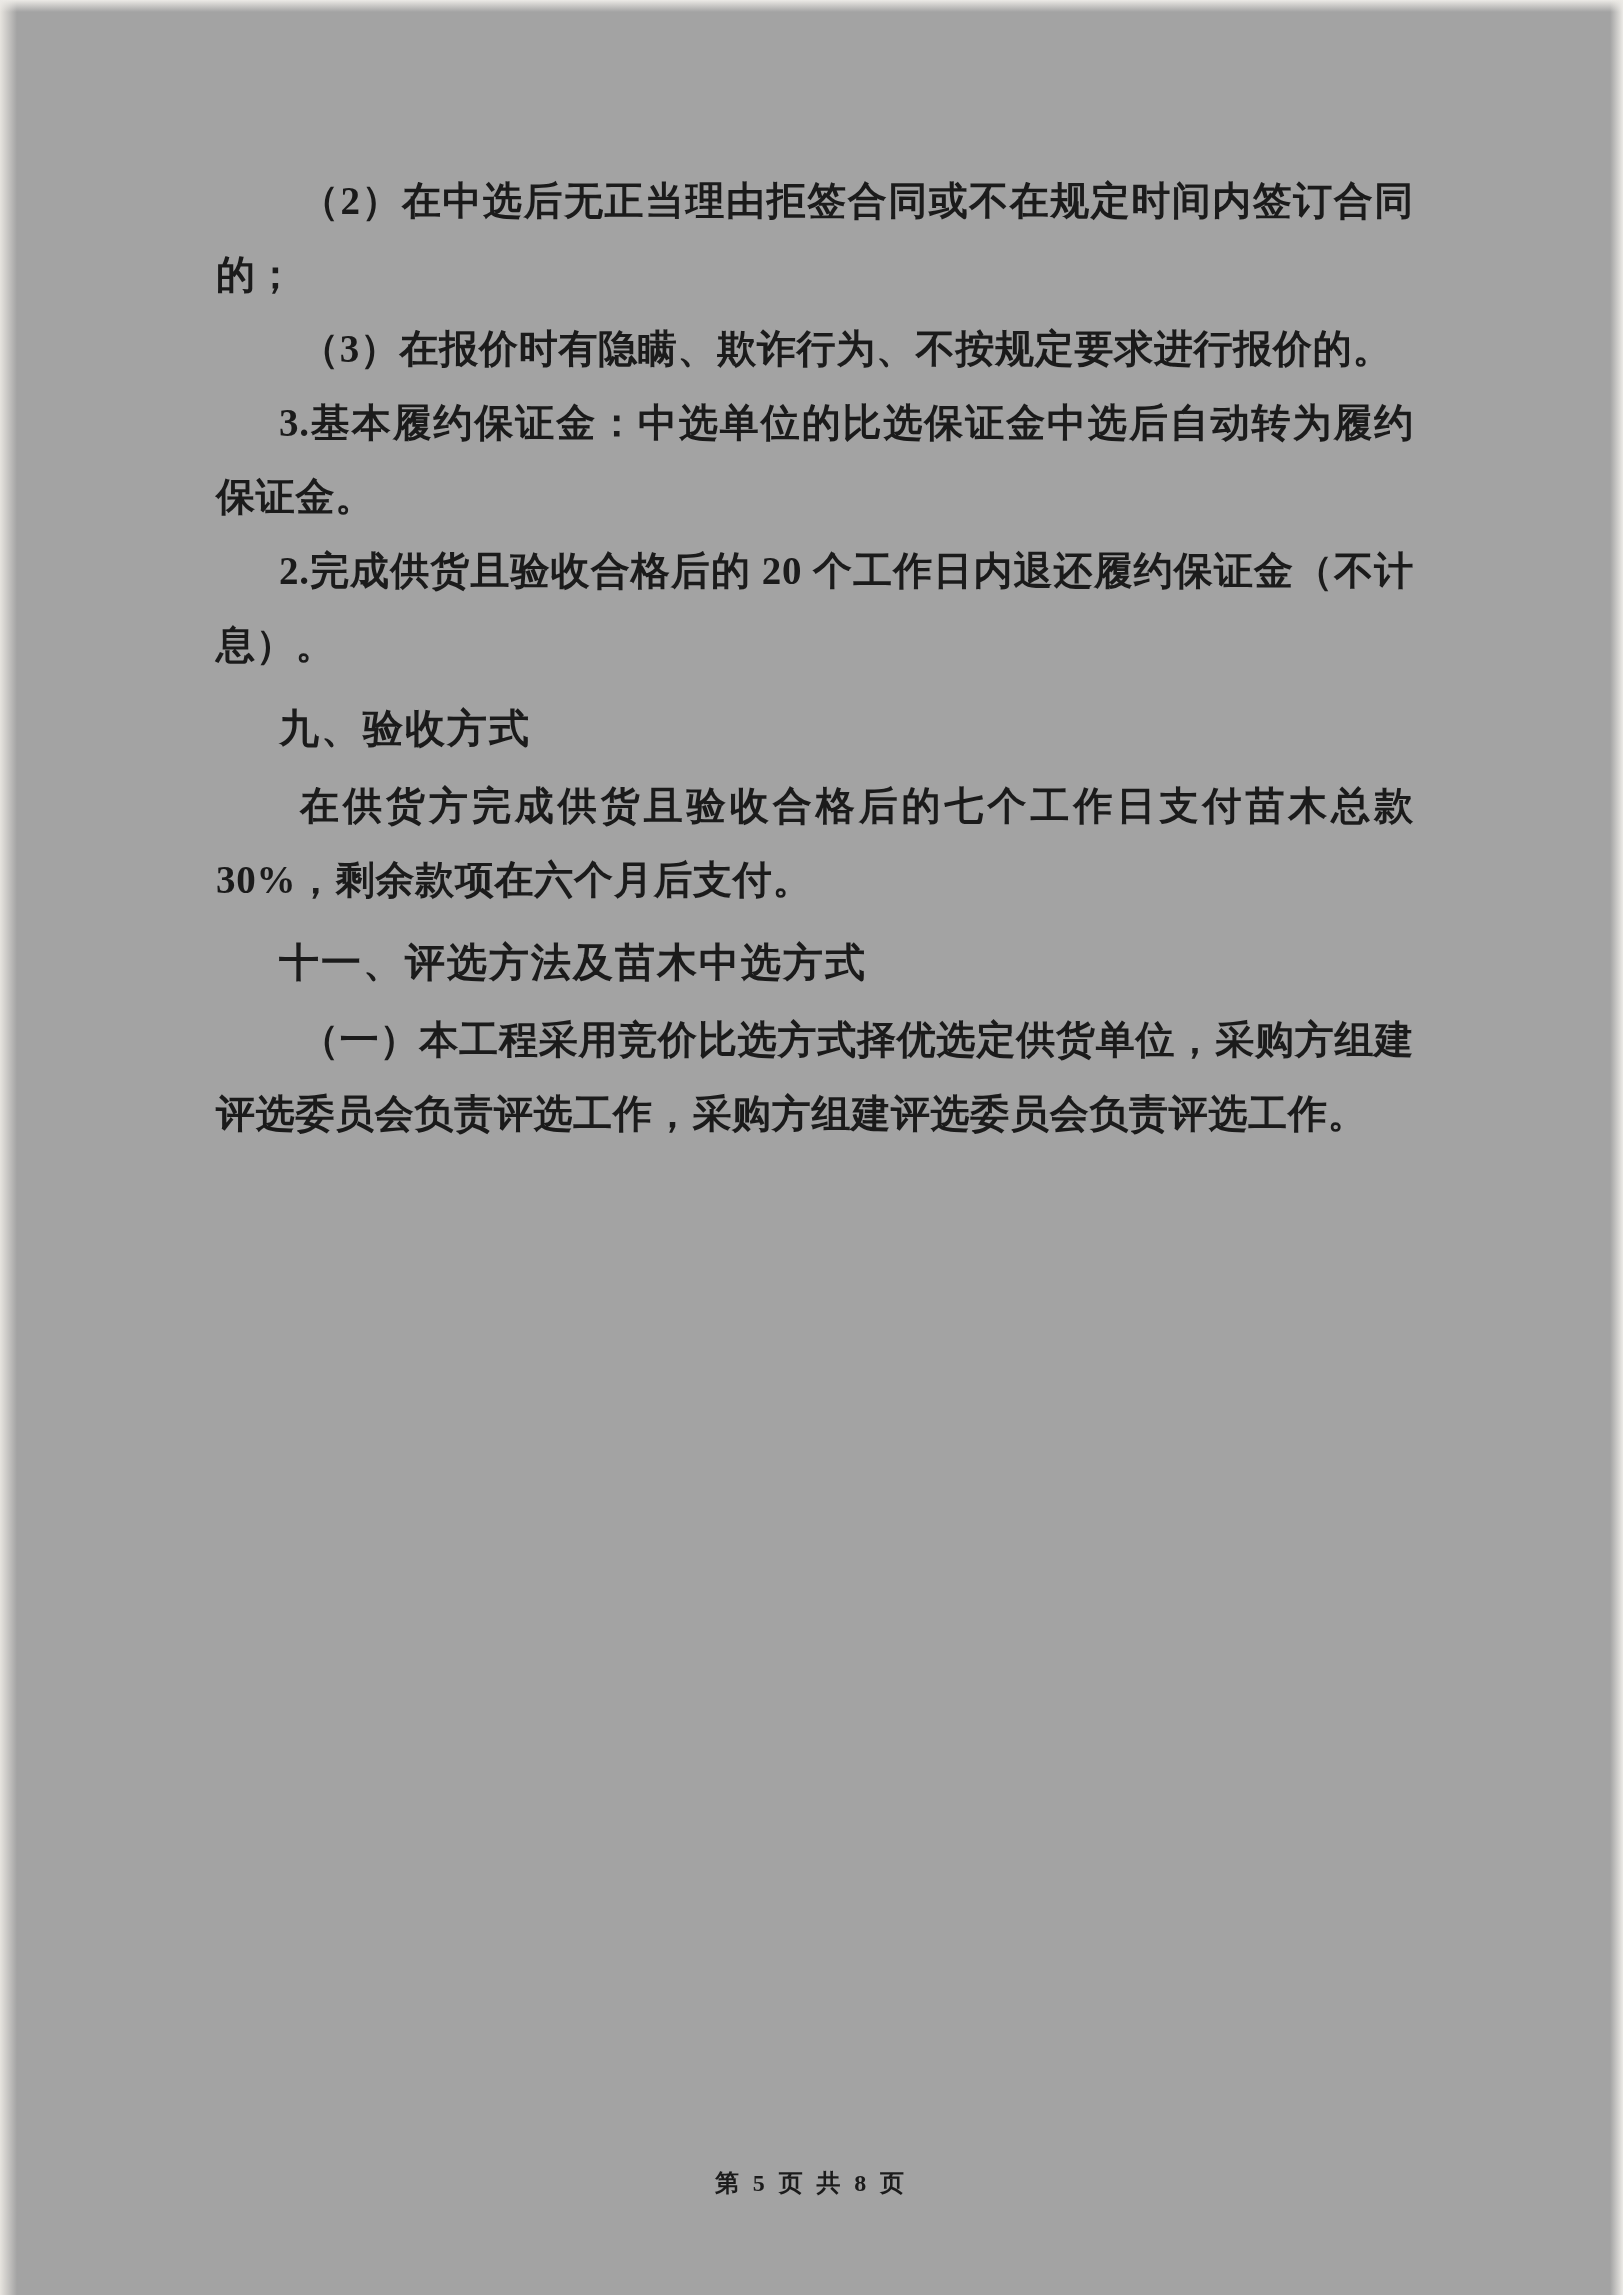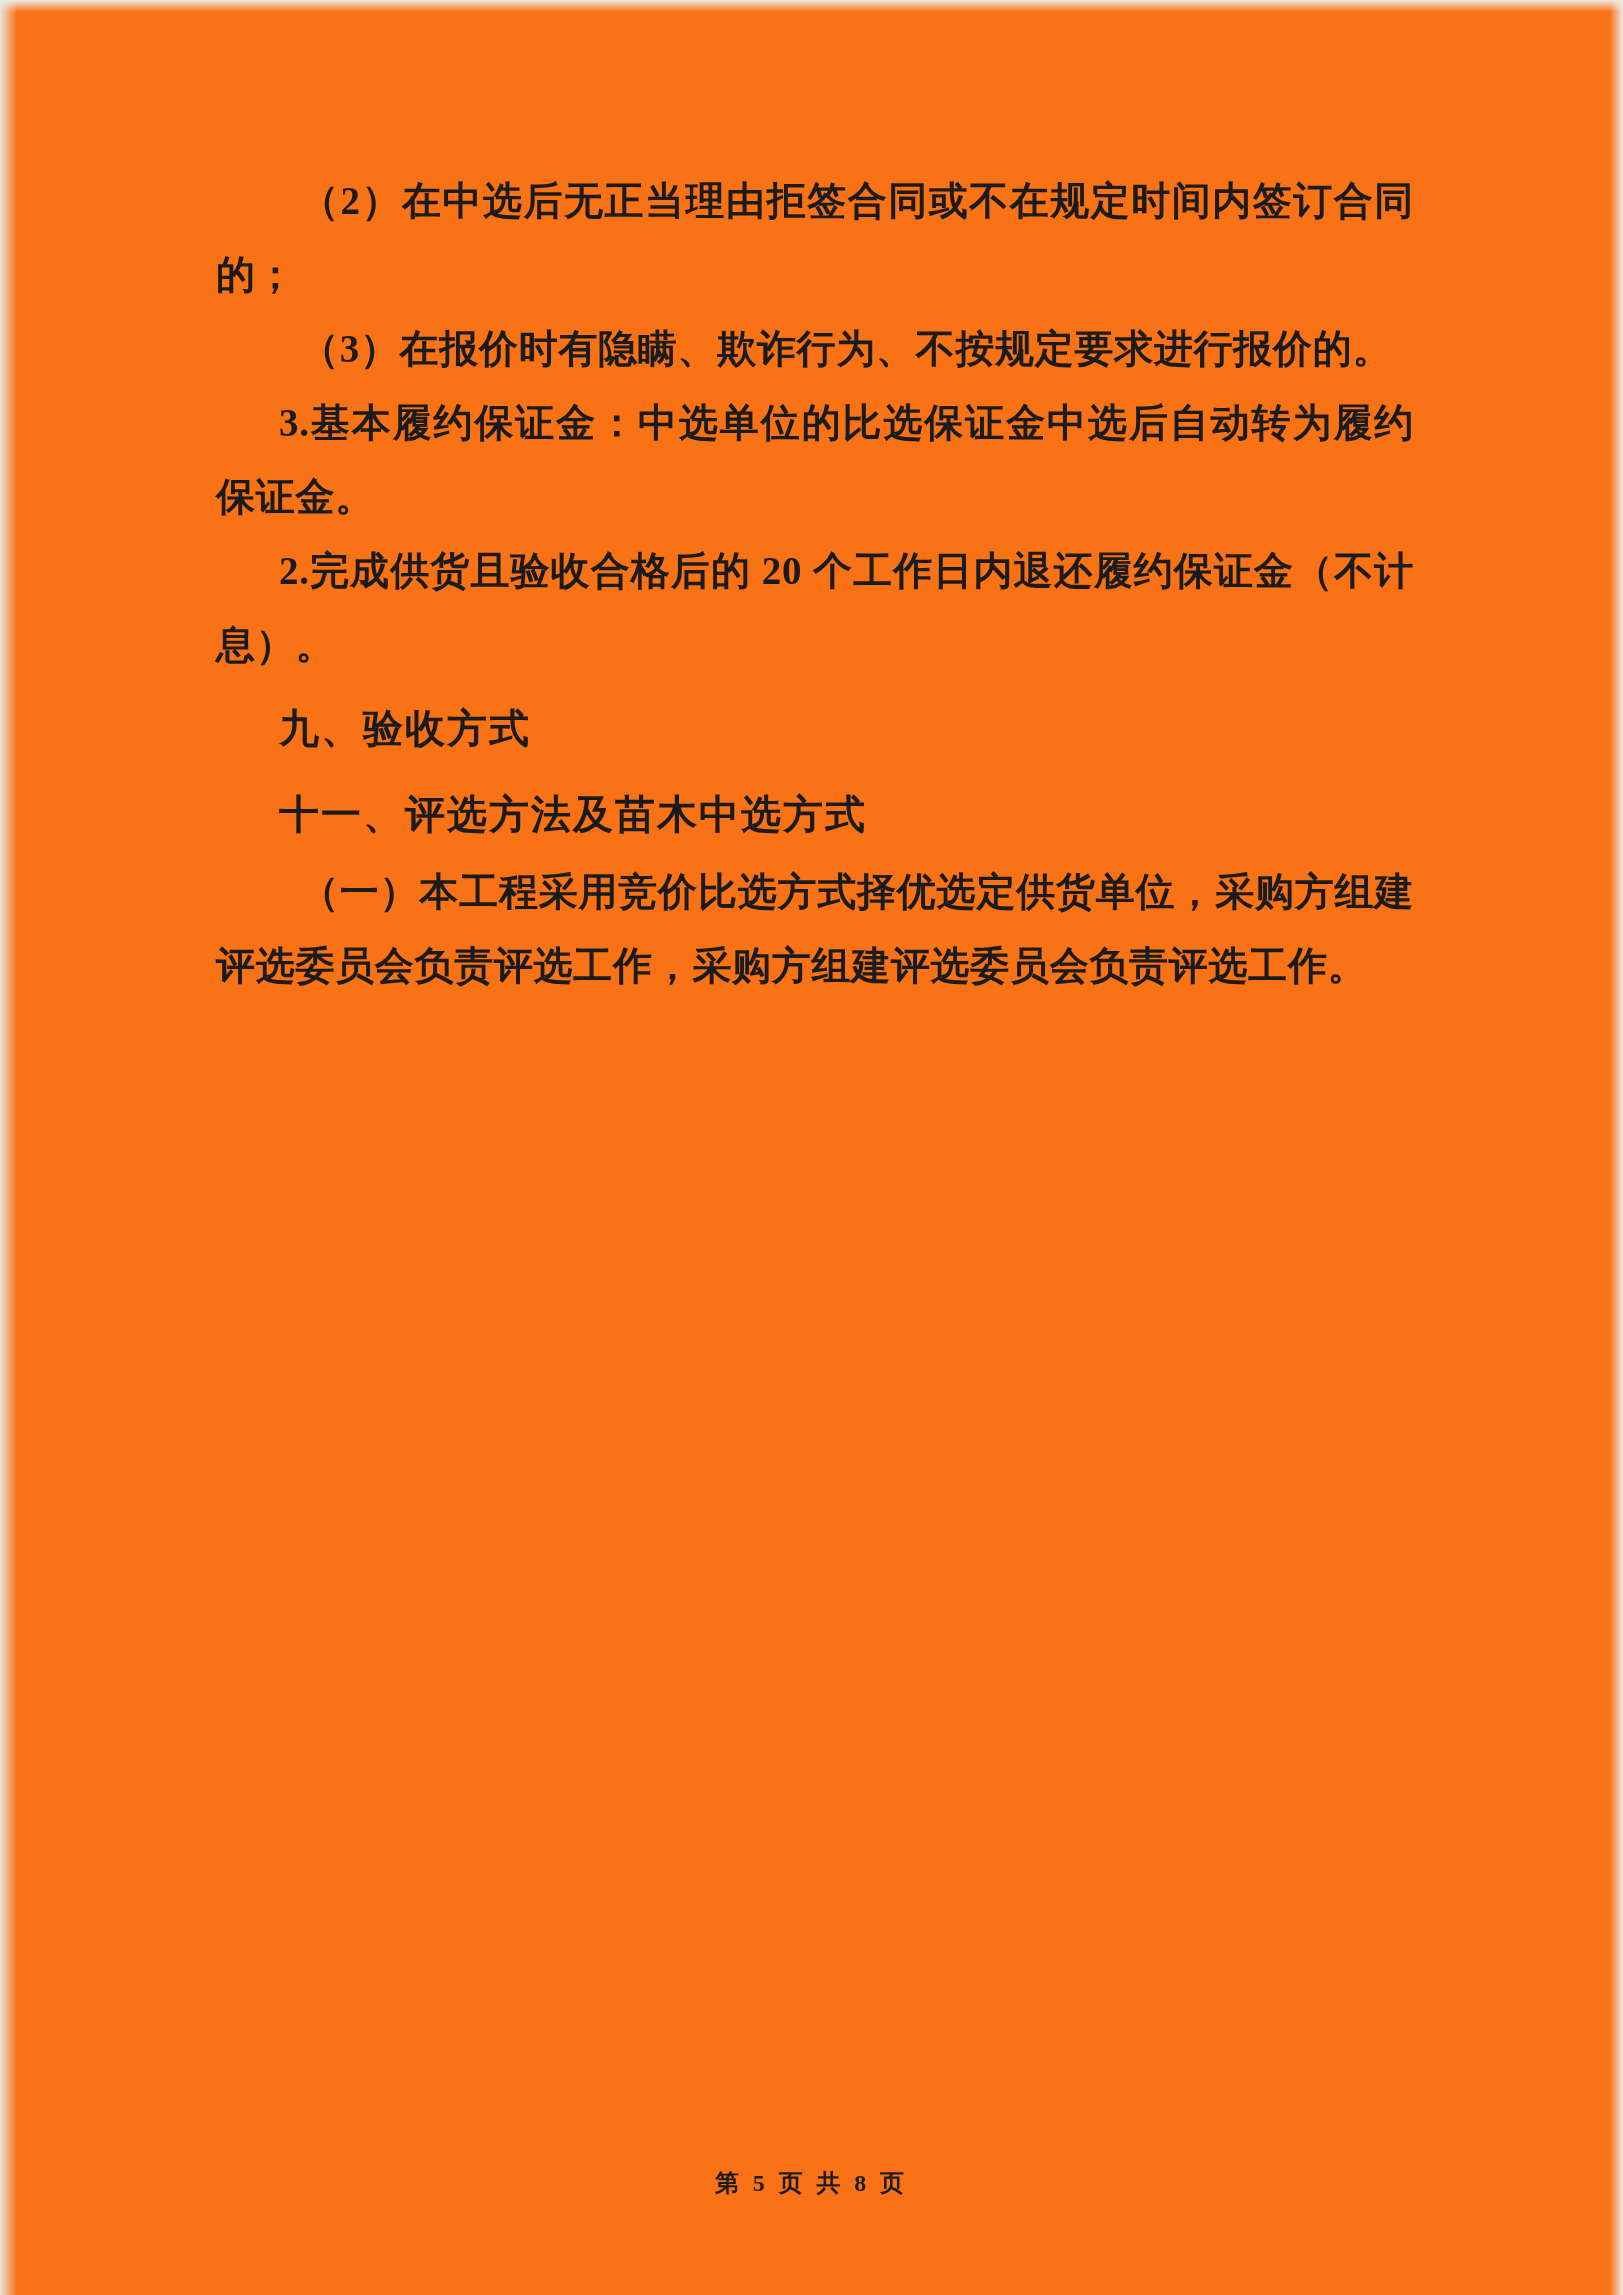--- a/index.html
+++ b/index.html
@@ -7,21 +7,21 @@
     padding: 0;
     background: #ffffff;
   }
   body {
     font-family: "Liberation Serif", "DejaVu Serif", serif;
   }
   .page {
     position: relative;
     width: 1623px;
     height: 2295px;
-    background: #f97316;
+    background: #a3a3a3;
     overflow: hidden;
     box-sizing: border-box;
   }
   
   .paper-edge-left {
     position: absolute;
     left: 0; top: 0; bottom: 0;
     width: 17px;
     background: linear-gradient(to right, #e7e4df, rgba(253,252,250,0));
   }
@@ -97,20 +97,21 @@
 
 
     <p class="indent-small bold">3.基本履约保证金：中选单位的比选保证金中选后自动转为履约保证金。</p>
 
     <p class="indent-small bold">2.完成供货且验收合格后的 20 个工作日内退还履约保证金（不计息）。</p>
 
     <p class="heading">九、验收方式</p>
 
 
 
+    <p class="indent bold">在供货方完成供货且验收合格后的七个工作日支付苗木总款 30%，剩余款项在六个月后支付。</p>
 
     <p class="heading">十一、评选方法及苗木中选方式</p>
 
     <p class="indent bold">（一）本工程采用竞价比选方式择优选定供货单位，采购方组建评选委员会负责评选工作，采购方组建评选委员会负责评选工作。</p>
 
   </div>
 
   <div class="footer">第 5 页 共 8 页</div>
 </div>
 

